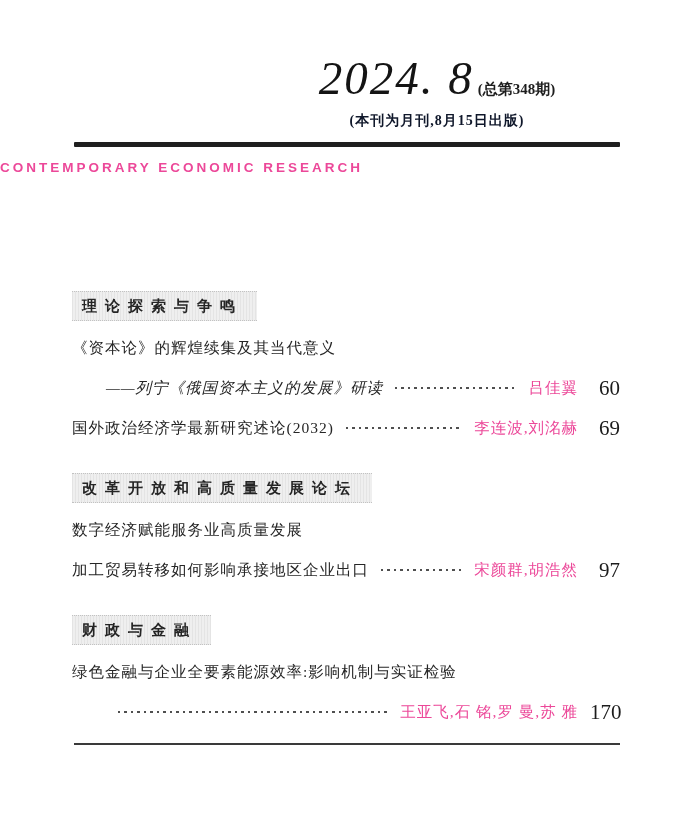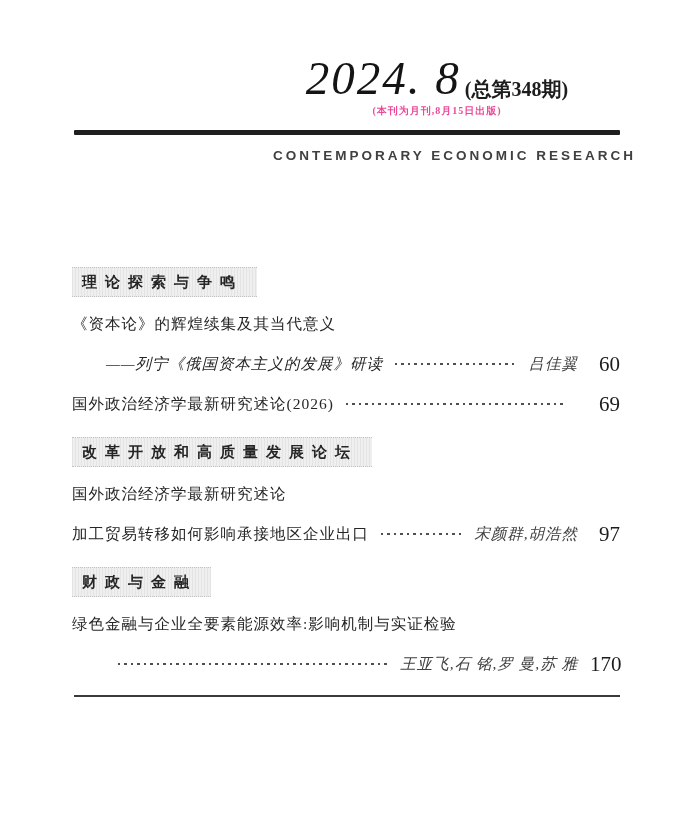--- a/index.html
+++ b/index.html
@@ -25,54 +25,55 @@
   .issue-date{
     font-style:italic;
     font-size:47px;
     line-height:52px;
     color:#141414;
     letter-spacing:2px;
     white-space:nowrap;
   }
   .issue-number{
     font-weight:bold;
-    font-size:20px;
+    font-size:15px;
     line-height:30px;
     color:#1d1d1d;
     white-space:nowrap;
   }
   .pub-note{
+    margin-top:8px;
     font-weight:bold;
-    font-size:10px;
-    color:#ec4899;
+    font-size:14px;
+    color:#0f172a;
     letter-spacing:1px;
   }
   .thick-rule{
     margin:12px 64px 0 74px;
     height:5px;
     background:#1f1f1f;
     border-radius:1px;
   }
   .en-title{
     margin:13px 48px 0 0;
-    text-align:right;
+    text-align:left;
     font-family:"Liberation Sans","DejaVu Sans",sans-serif;
     font-size:13.5px;
     letter-spacing:3px;
-    color:#404040;
+    color:#ec4899;
     font-weight:bold;
   }
   
   .toc{
     margin:82px 64px 0 72px;
     width:548px;
   }
   .section-band{
     display:inline-block;
-    margin-top:22px;
+    margin-top:34px;
     padding:5px 14px 5px 10px;
     background:
       repeating-linear-gradient(90deg,#e4e4e4 0 1px,#efefef 1px 3px);
     border-top:1px dotted #c2c2c2;
     border-bottom:1px dotted #c2c2c2;
     font-family:"Liberation Sans","DejaVu Sans",sans-serif;
     font-weight:bold;
     font-size:15px;
     line-height:18px;
     letter-spacing:8px;
@@ -97,23 +98,22 @@
   }
   .leader{
     flex:1 1 auto;
     align-self:center;
     height:2.4px;
     margin:0 12px;
     min-width:30px;
     background:repeating-linear-gradient(90deg,#4f4f4f 0 2.4px,transparent 2.4px 6.5px);
   }
   .entry-authors{
-    font-style:italic;
     letter-spacing:1px;
-    color:#404040;
+    color:#ec4899;
   }
   .entry-page{
     width:30px;
     margin-left:12px;
     text-align:right;
     font-size:21px;
     color:#1c1c1c;
     font-style:normal;
   }
   .thin-rule{
@@ -144,27 +144,28 @@
       <div class="toc-line first-after-band">
         <span class="entry-title">《资本论》的辉煌续集及其当代意义</span>
       </div>
       <div class="toc-line indented">
         <span class="entry-subtitle">——列宁《俄国资本主义的发展》研读</span>
         <span class="leader"></span>
         <span class="entry-authors">吕佳翼</span>
         <span class="entry-page">60</span>
       </div>
       <div class="toc-line">
-        <span class="entry-title">国外政治经济学最新研究述论(2026)</span>
+        <span class="entry-title">国外政治经济学最新研究述论(2032)</span>
         <span class="leader"></span>
+        <span class="entry-authors">李连波,刘洺赫</span>
         <span class="entry-page">69</span>
       </div>
       <div><div class="section-band">改革开放和高质量发展论坛</div></div>
       <div class="toc-line first-after-band">
-        <span class="entry-title">国外政治经济学最新研究述论</span>
+        <span class="entry-title">数字经济赋能服务业高质量发展</span>
       </div>
       <div class="toc-line">
         <span class="entry-title">加工贸易转移如何影响承接地区企业出口</span>
         <span class="leader"></span>
         <span class="entry-authors">宋颜群,胡浩然</span>
         <span class="entry-page">97</span>
       </div>
       <div><div class="section-band">财政与金融</div></div>
       <div class="toc-line first-after-band">
         <span class="entry-title">绿色金融与企业全要素能源效率:影响机制与实证检验</span>

